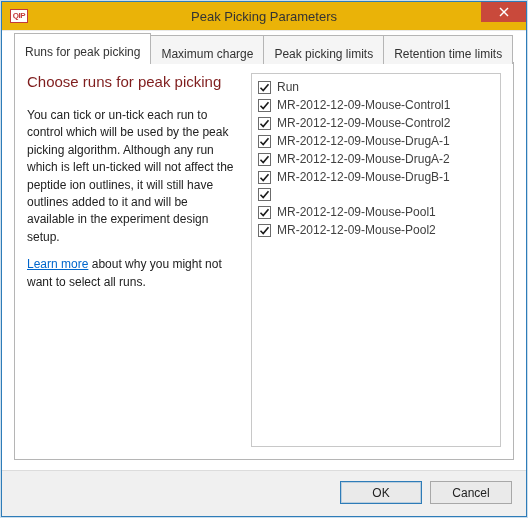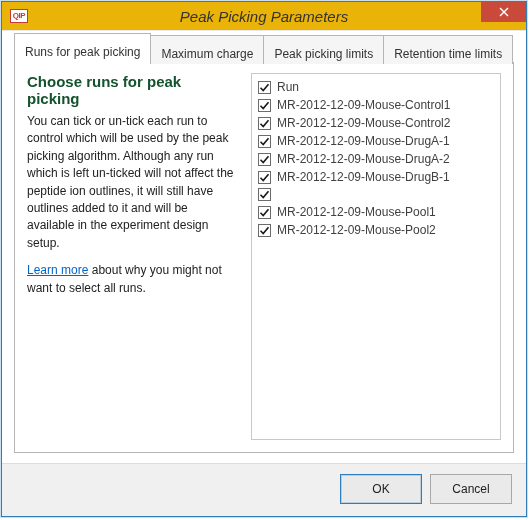--- a/index.html
+++ b/index.html
@@ -44,23 +44,22 @@
     font-size: 8px;
     font-weight: bold;
     color: #c33a3a;
     letter-spacing: -0.5px;
     line-height: 1;
   }
   .titlebar .title {
     position: absolute;
     left: 0; right: 0;
     text-align: center;
-    font-size: 15px;
+    font-size: 13px;
     color: #333;
-    font-style: italic;
   }
   .titlebar .close {
     position: absolute;
     right: 0;
     top: 0;
     width: 45px;
     height: 20px;
     background: #c9493b;
     color: #fff;
     display: flex;
@@ -122,23 +121,23 @@
     flex: 1;
     min-height: 0;
   }
 
   .left-col {
     width: 210px;
     flex: 0 0 210px;
   }
   .left-col h2 {
     font-size: 15px;
-    font-weight: 700;
-    margin: 0 0 6px 0;
-    color: #14532d;
+    font-weight: 400;
+    margin: 0 0 17px 0;
+    color: #7f1d1d;
   }
   .left-col p {
     font-size: 12px;
     line-height: 1.45;
     margin: 0 0 10px 0;
     color: #222;
   }
   .left-col a.learn {
     color: #0066cc;
     text-decoration: underline;
@@ -175,21 +174,21 @@
   .button-row {
     display: flex;
     justify-content: flex-end;
     gap: 8px;
     padding: 10px 14px 12px 0;
     background: #f0f0f0;
     border-top: 1px solid #dcdcdc;
   }
   .btn {
     min-width: 82px;
-    height: 30px;
+    height: 23px;
     border: 1px solid #a8a8a8;
     background: #eaeaea;
     font-size: 12px;
     color: #222;
     cursor: pointer;
     display: flex;
     align-items: center;
     justify-content: center;
     box-sizing: border-box;
   }

